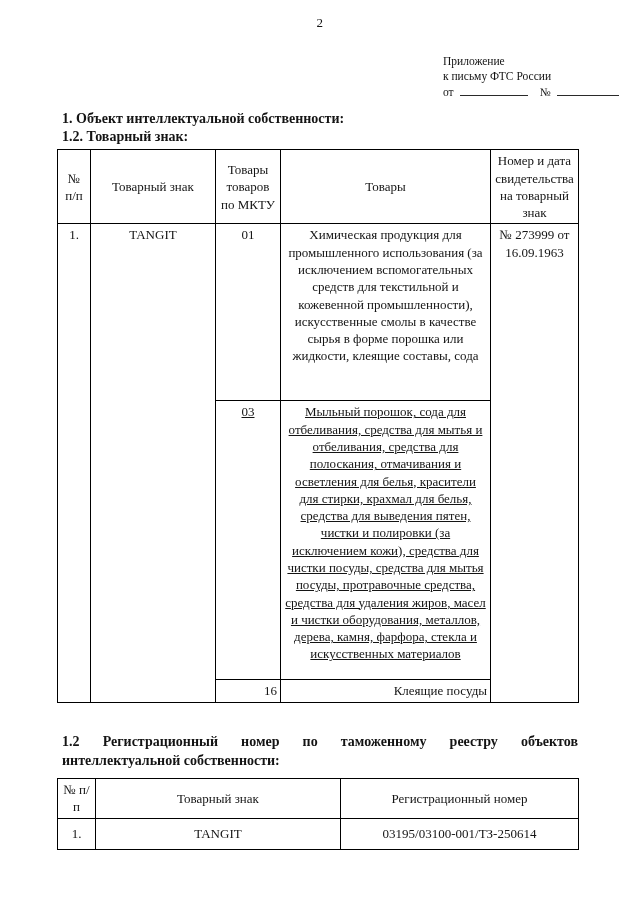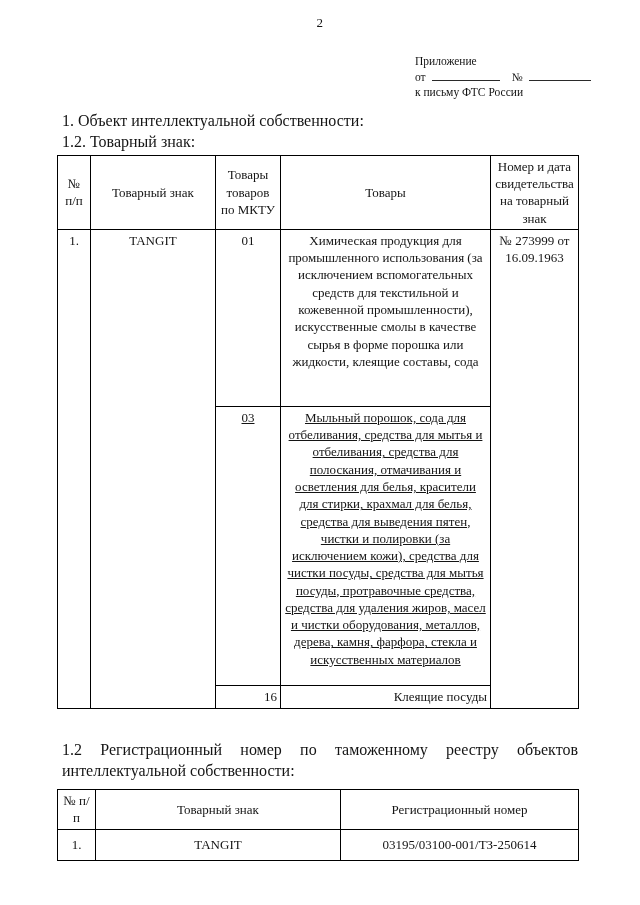--- a/index.html
+++ b/index.html
@@ -23,32 +23,32 @@
     padding-top: 15px;
     font-size: 13px;
     letter-spacing: 0.5px;
   }
   .appendix {
     margin: 23px 0 0 415px;
     width: 170px;
     font-size: 11.5px;
     line-height: 1.32;
   }
-  .appendix-line { white-space: nowrap; }
+  .appendix-line { white-space: nowrap; margin-left: 28px; }
   .blank-line {
     display: inline-block;
     border-bottom: 1px solid #2a2a2a;
     height: 11px;
     vertical-align: baseline;
   }
   .blank-date { width: 68px; margin-left: 6px; margin-right: 12px; }
   .blank-num  { width: 62px; margin-left: 6px; }
   .heading {
-    font-weight: normal;
-    font-size: 16px;
+    font-weight: bold;
+    font-size: 14px;
     line-height: 1.35;
     margin: 0 8px 0 62px;
   }
   .heading-main { margin-top: 9px; }
   .heading-12 { margin-top: 30px; width: 516px; }
   .heading-12 .justified-line {
     text-align: justify;
     text-align-last: justify;
   }
   table {
@@ -87,22 +87,22 @@
 </style>
 </head>
 <body>
 
 <div class="page">
 
   <div class="page-number">2</div>
 
   <div class="appendix">
     <div class="appendix-line">Приложение</div>
+    <div class="appendix-line">к письму ФТС России</div>
     <div class="appendix-line"><span>от</span><span class="blank-line blank-date"></span><span>№</span><span class="blank-line blank-num"></span></div>
-    <div class="appendix-line">к письму ФТС России</div>
   </div>
 
   <div class="heading heading-main">1. Объект интеллектуальной собственности:</div>
   <div class="heading">1.2. Товарный знак:</div>
 
   <table class="trademark-table">
     <colgroup>
       <col class="col-num">
         <col class="col-mark">
         <col class="col-class">

